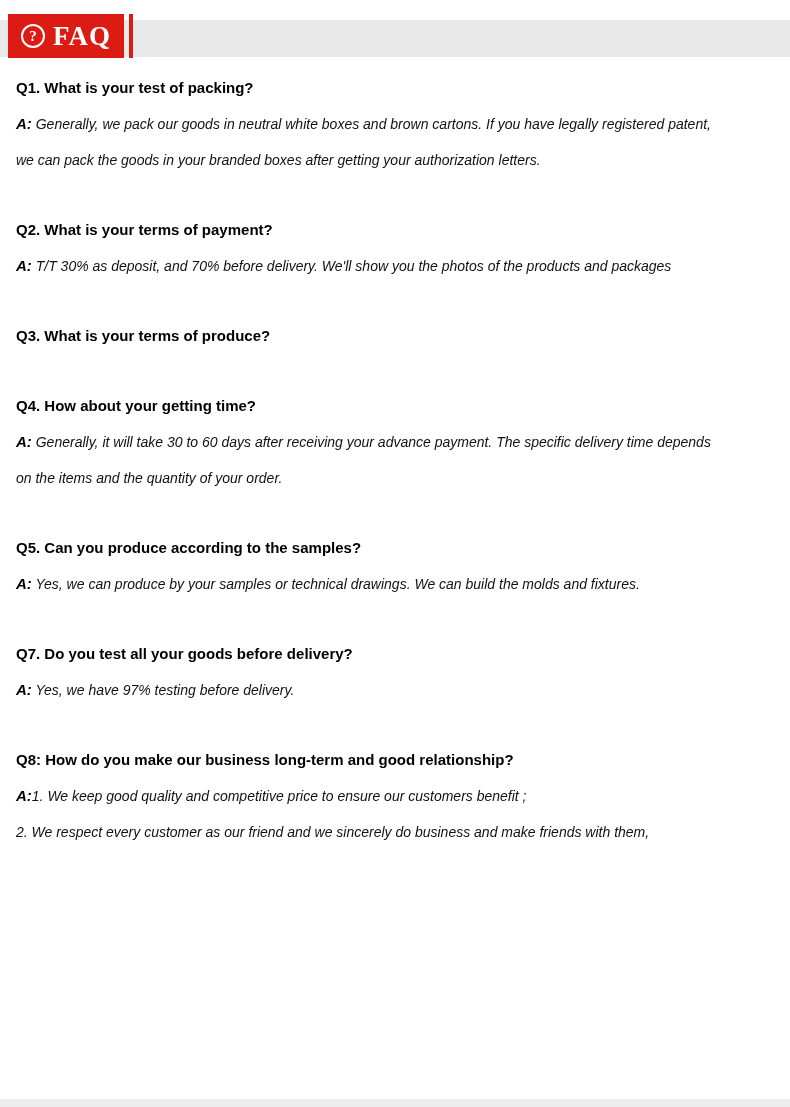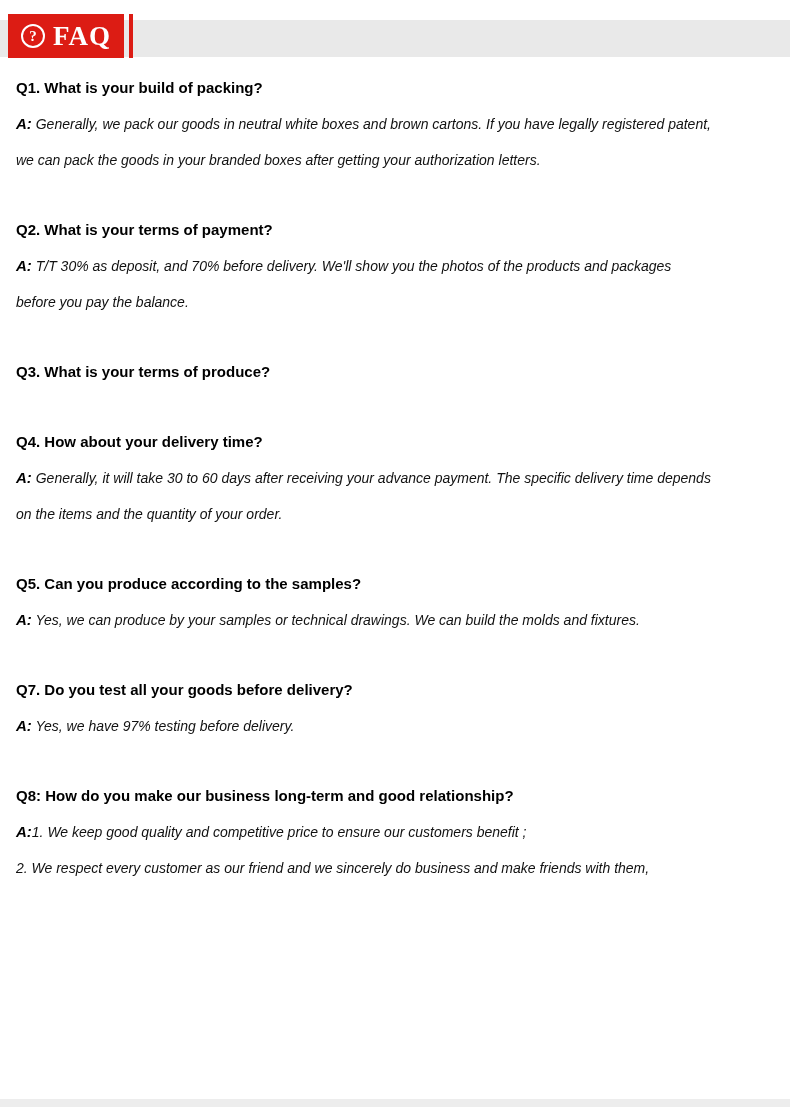--- a/index.html
+++ b/index.html
@@ -109,37 +109,36 @@
       <span class="q-icon">
         <span class="q-glyph">?</span>
       </span>
       <span class="header-title">FAQ</span>
     </div>
     <div class="red-line"></div>
   </div>
 
   <div class="faq-list" id="faq-list">
   <section class="faq-item">
-    <h3 class="q">Q1. What is your build of packing?</h3>
+    <h3 class="q">Q1. What is your test of packing?</h3>
     <p class="ans"><b class="a-label">A:</b><span class="a-text"> Generally, we pack our goods in neutral white boxes and brown cartons. If you have legally registered patent,</span></p>
   <p class="ans">we can pack the goods in your branded boxes after getting your authorization letters.</p>
       </section>
 
   <section class="faq-item">
     <h3 class="q">Q2. What is your terms of payment?</h3>
     <p class="ans"><b class="a-label">A:</b><span class="a-text"> T/T 30% as deposit, and 70% before delivery. We'll show you the photos of the products and packages</span></p>
-  <p class="ans">before you pay the balance.</p>
       </section>
 
   <section class="faq-item">
     <h3 class="q">Q3. What is your terms of produce?</h3>
   </section>
 
   <section class="faq-item">
-    <h3 class="q">Q4. How about your delivery time?</h3>
+    <h3 class="q">Q4. How about your getting time?</h3>
     <p class="ans"><b class="a-label">A:</b><span class="a-text"> Generally, it will take 30 to 60 days after receiving your advance payment. The specific delivery time depends</span></p>
   <p class="ans">on the items and the quantity of your order.</p>
       </section>
 
   <section class="faq-item">
     <h3 class="q">Q5. Can you produce according to the samples?</h3>
     <p class="ans"><b class="a-label">A:</b><span class="a-text"> Yes, we can produce by your samples or technical drawings. We can build the molds and fixtures.</span></p>
   </section>
 
 

